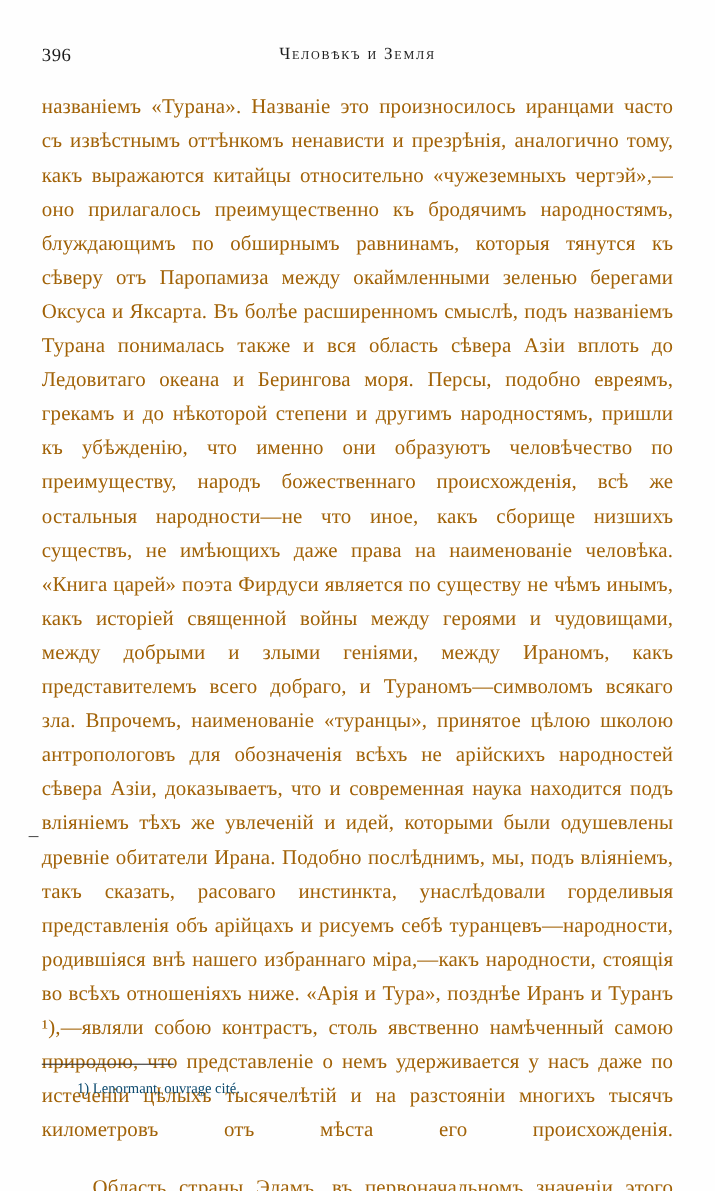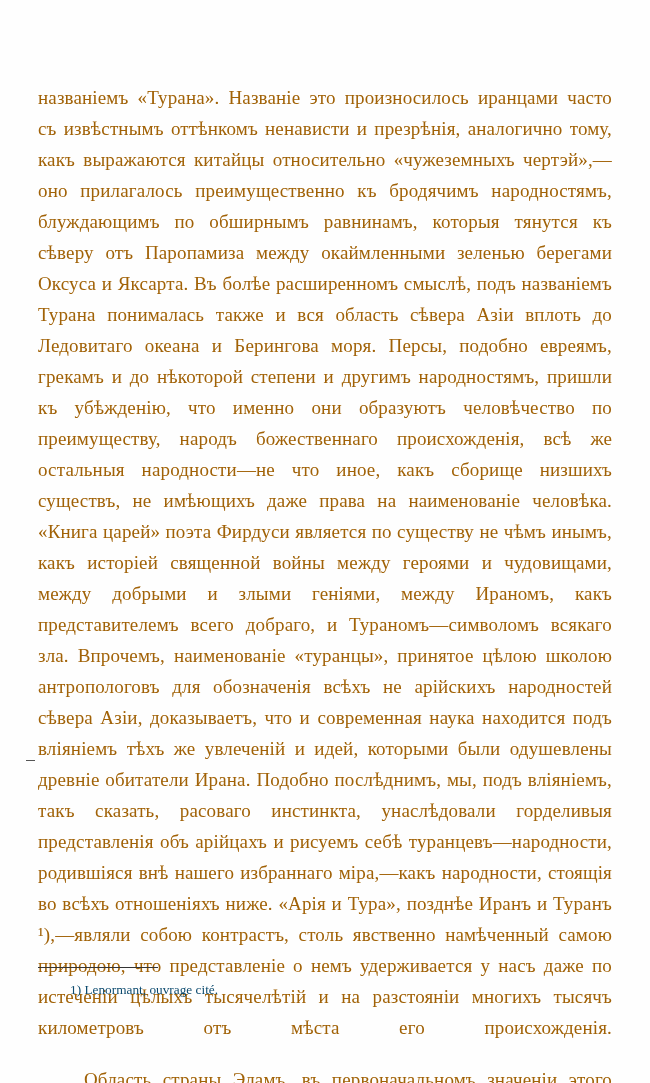--- a/index.html
+++ b/index.html
@@ -99,20 +99,24 @@
     top: 760px;
     width: 9px;
     border-top: 1.1px solid #555;
   }
 </style>
 </head>
 <body>
 
 <div class="page">
 
+  <div class="header">
+    <div class="folio">396</div>
+    <div class="running-title">Человѣкъ и Земля</div>
+  </div>
 
   <div class="body-text">
     <p class="para">названіемъ «Турана». Названіе это произносилось иранцами часто съ извѣстнымъ оттѣнкомъ ненависти и презрѣнія, аналогично тому, какъ выражаются китайцы относительно «чужеземныхъ чертэй»,—оно прилагалось преимущественно къ бродячимъ народностямъ, блуждающимъ по обширнымъ равнинамъ, которыя тянутся къ сѣверу отъ Паропамиза между окаймленными зеленью берегами Оксуса и Яксарта. Въ болѣе расширенномъ смыслѣ, подъ названіемъ Турана понималась также и вся область сѣвера Азіи вплоть до Ледовитаго океана и Берингова моря. Персы, подобно евреямъ, грекамъ и до нѣкоторой степени и другимъ народностямъ, пришли къ убѣжденію, что именно они образуютъ человѣчество по преимуществу, народъ божественнаго происхожденія, всѣ же остальныя народности—не что иное, какъ сборище низшихъ существъ, не имѣющихъ даже права на наименованіе человѣка. «Книга царей» поэта Фирдуси является по существу не чѣмъ инымъ, какъ исторіей священной войны между героями и чудовищами, между добрыми и злыми геніями, между Ираномъ, какъ представителемъ всего добраго, и Тураномъ—символомъ всякаго зла. Впрочемъ, наименованіе «туранцы», принятое цѣлою школою антропологовъ для обозначенія всѣхъ не арійскихъ народностей сѣвера Азіи, доказываетъ, что и современная наука находится подъ вліяніемъ тѣхъ же увлеченій и идей, которыми были одушевлены древніе обитатели Ирана. Подобно послѣднимъ, мы, подъ вліяніемъ, такъ сказать, расоваго инстинкта, унаслѣдовали горделивыя представленія объ арійцахъ и рисуемъ себѣ туранцевъ—народности, родившіяся внѣ нашего избраннаго міра,—какъ народности, стоящія во всѣхъ отношеніяхъ ниже. «Арія и Тура», позднѣе Иранъ и Туранъ ¹),—являли собою контрастъ, столь явственно намѣченный самою природою, что представленіе о немъ удерживается у насъ даже по истеченіи цѣлыхъ тысячелѣтій и на разстояніи многихъ тысячъ километровъ отъ мѣста его происхожденія.</p>
     <div class="gap"></div>
     <p class="para last-natural" style="text-indent: 30px;">Область страны Эламъ, въ первоначальномъ значеніи этого наименованія, располагалась среди первыхъ отроговъ Загроша, которые господствуютъ надъ Месопотаміей и надъ морскимъ побережьемъ, вдающимся между Аравіей и Ираномъ; въ теченіе вѣковъ, однако, подъ наименованіемъ страны Эламъ соединилась вся область къ востоку до окраины плоскогорія, къ западу—до Сузіаны, которая, въ первоначальномъ значеніи этого слова, представляла изъ себя лишь низкія части долины рѣки Каруна; мало-по-малу оба эти названія, Эламъ и Сузіана, стали употребляться одно вмѣсто другого. Этимъ объясняется, что Суза, которая, будучи взята въ отдѣльности, принадлежала бы географически скорѣе къ</p>
   </div>
 
   <div class="marginal-dash"></div>
 
   <div class="fn-rule"></div>

